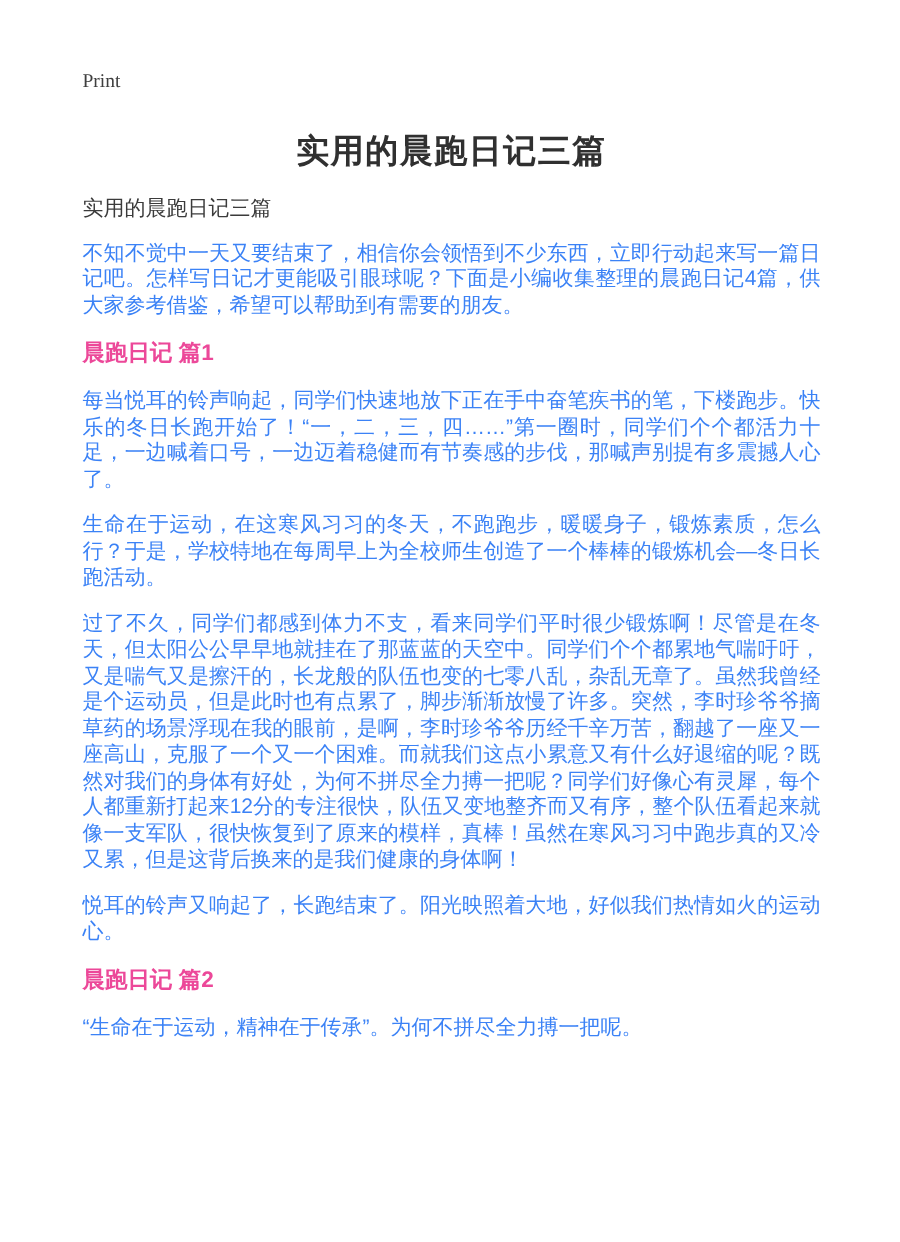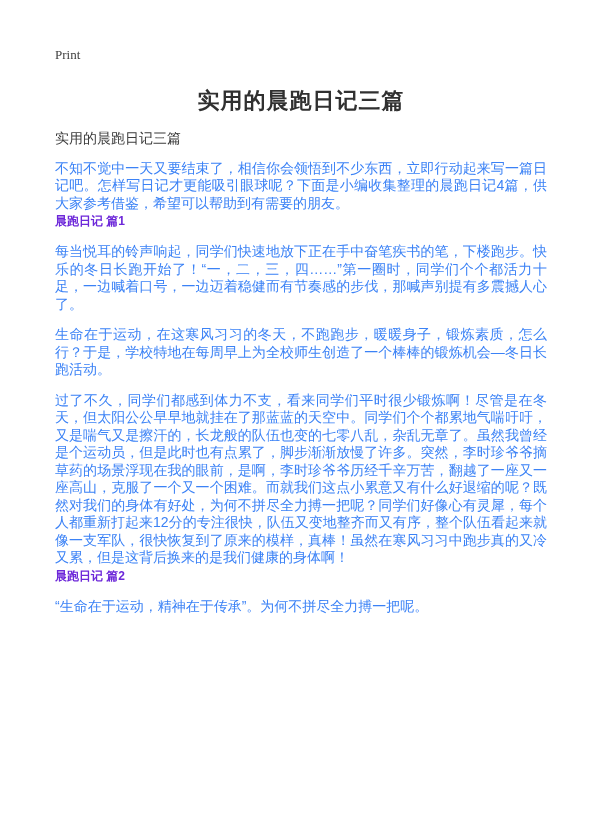--- a/index.html
+++ b/index.html
@@ -43,24 +43,24 @@
   .doc-body p.para {
     margin-top: 13px;
     margin-bottom: 0;
     font-size: 14px;
     line-height: 17.5px;
     color: #3b82f6;
     text-align: justify;
     word-break: break-all;
   }
   h2.section-heading {
-    margin-top: 0;
-    font-size: 12px;
+    margin-top: 15px;
+    font-size: 15px;
     font-weight: bold;
-    color: #6d28d9;
+    color: #ec4899;
     line-height: 18px;
   }
 </style>
 </head>
 <body>
 
 <div class="page">
 
   <span class="print-link">Print</span>
 
@@ -70,19 +70,20 @@
 
     <p class="doc-subtitle">实用的晨跑日记三篇</p>
 
     <p class="para">不知不觉中一天又要结束了，相信你会领悟到不少东西，立即行动起来写一篇日记吧。怎样写日记才更能吸引眼球呢？下面是小编收集整理的晨跑日记4篇，供大家参考借鉴，希望可以帮助到有需要的朋友。</p>
 
     <h2 class="section-heading">晨跑日记 篇1</h2>
 
     <p class="para">每当悦耳的铃声响起，同学们快速地放下正在手中奋笔疾书的笔，下楼跑步。快乐的冬日长跑开始了！“一，二，三，四……”第一圈时，同学们个个都活力十足，一边喊着口号，一边迈着稳健而有节奏感的步伐，那喊声别提有多震撼人心了。</p>
     <p class="para">生命在于运动，在这寒风习习的冬天，不跑跑步，暖暖身子，锻炼素质，怎么行？于是，学校特地在每周早上为全校师生创造了一个棒棒的锻炼机会—冬日长跑活动。</p>
     <p class="para">过了不久，同学们都感到体力不支，看来同学们平时很少锻炼啊！尽管是在冬天，但太阳公公早早地就挂在了那蓝蓝的天空中。同学们个个都累地气喘吁吁，又是喘气又是擦汗的，长龙般的队伍也变的七零八乱，杂乱无章了。虽然我曾经是个运动员，但是此时也有点累了，脚步渐渐放慢了许多。突然，李时珍爷爷摘草药的场景浮现在我的眼前，是啊，李时珍爷爷历经千辛万苦，翻越了一座又一座高山，克服了一个又一个困难。而就我们这点小累意又有什么好退缩的呢？既然对我们的身体有好处，为何不拼尽全力搏一把呢？同学们好像心有灵犀，每个人都重新打起来12分的专注很快，队伍又变地整齐而又有序，整个队伍看起来就像一支军队，很快恢复到了原来的模样，真棒！虽然在寒风习习中跑步真的又冷又累，但是这背后换来的是我们健康的身体啊！</p>
+    <p class="para">悦耳的铃声又响起了，长跑结束了。阳光映照着大地，好似我们热情如火的运动心。</p>
 
     <h2 class="section-heading">晨跑日记 篇2</h2>
 
     <p class="para">“生命在于运动，精神在于传承”。为何不拼尽全力搏一把呢。</p>
 
   </div>
 </div>
 
 </body></html>

